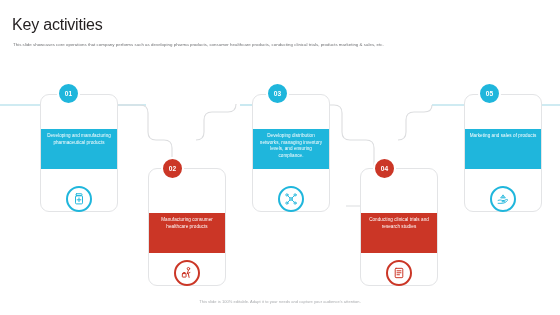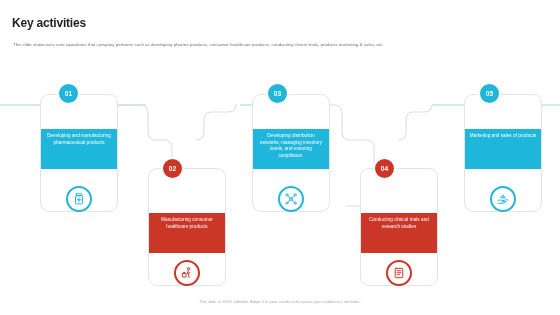--- a/index.html
+++ b/index.html
@@ -14,22 +14,22 @@
     overflow: hidden;
     font-family: "Liberation Sans", sans-serif;
     -webkit-font-smoothing: antialiased;
   }
 
   
   .slide-title {
     position: absolute;
     left: 12px;
     top: 16px;
-    font-size: 12px;
-    font-weight: bold;
+    font-size: 16px;
+    font-weight: normal;
     color: #231f20;
     letter-spacing: -0.2px;
   }
   .slide-subtitle {
     position: absolute;
     left: 13px;
     top: 41px;
     width: 534px;
     font-size: 4.4px;
     line-height: 7px;

